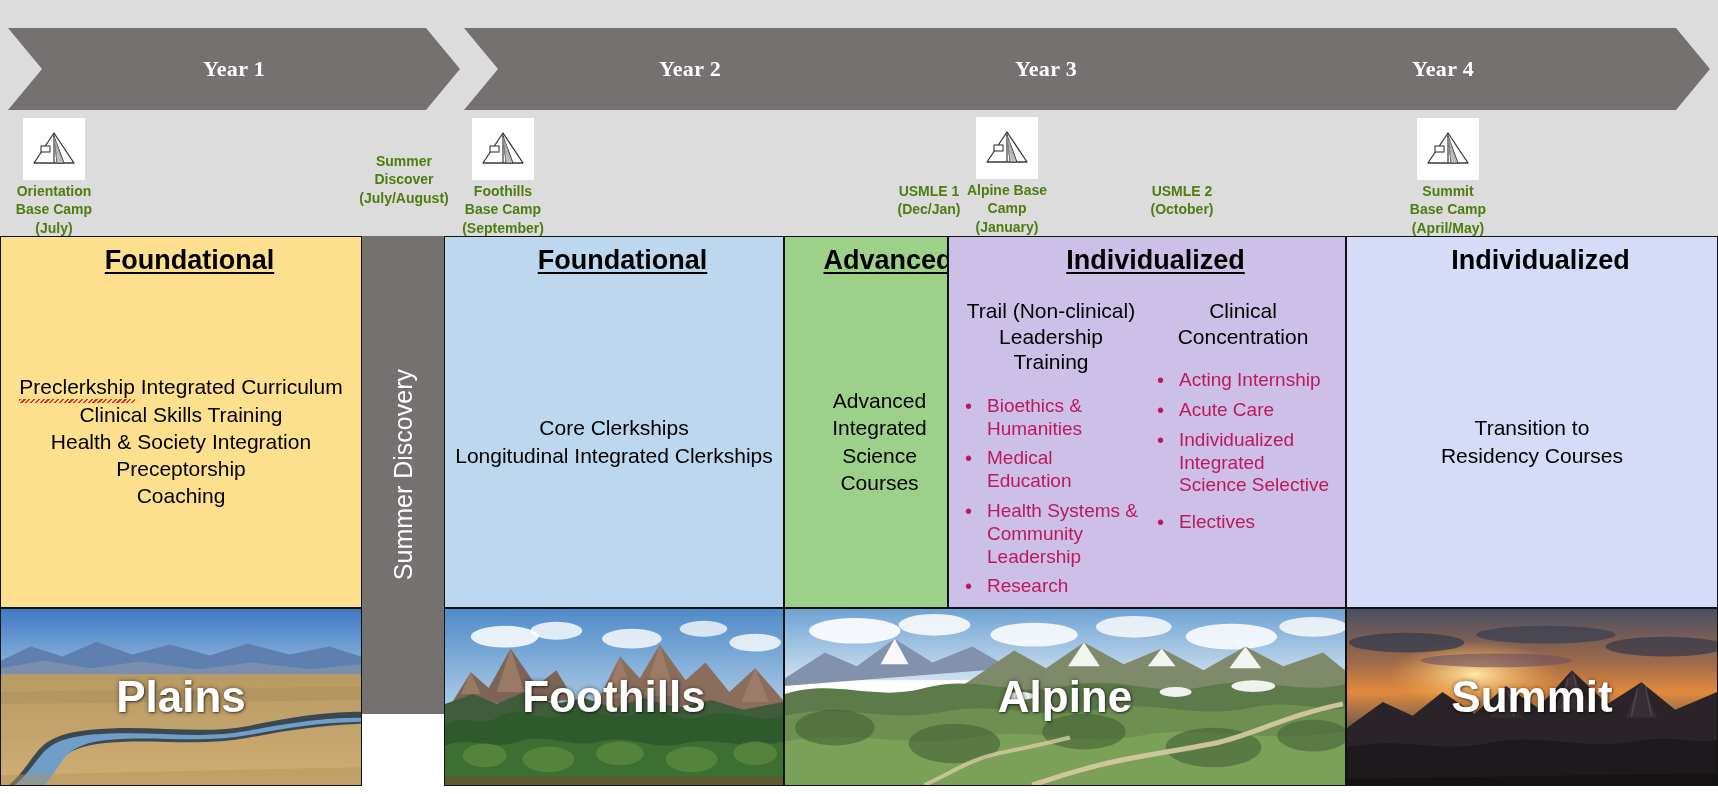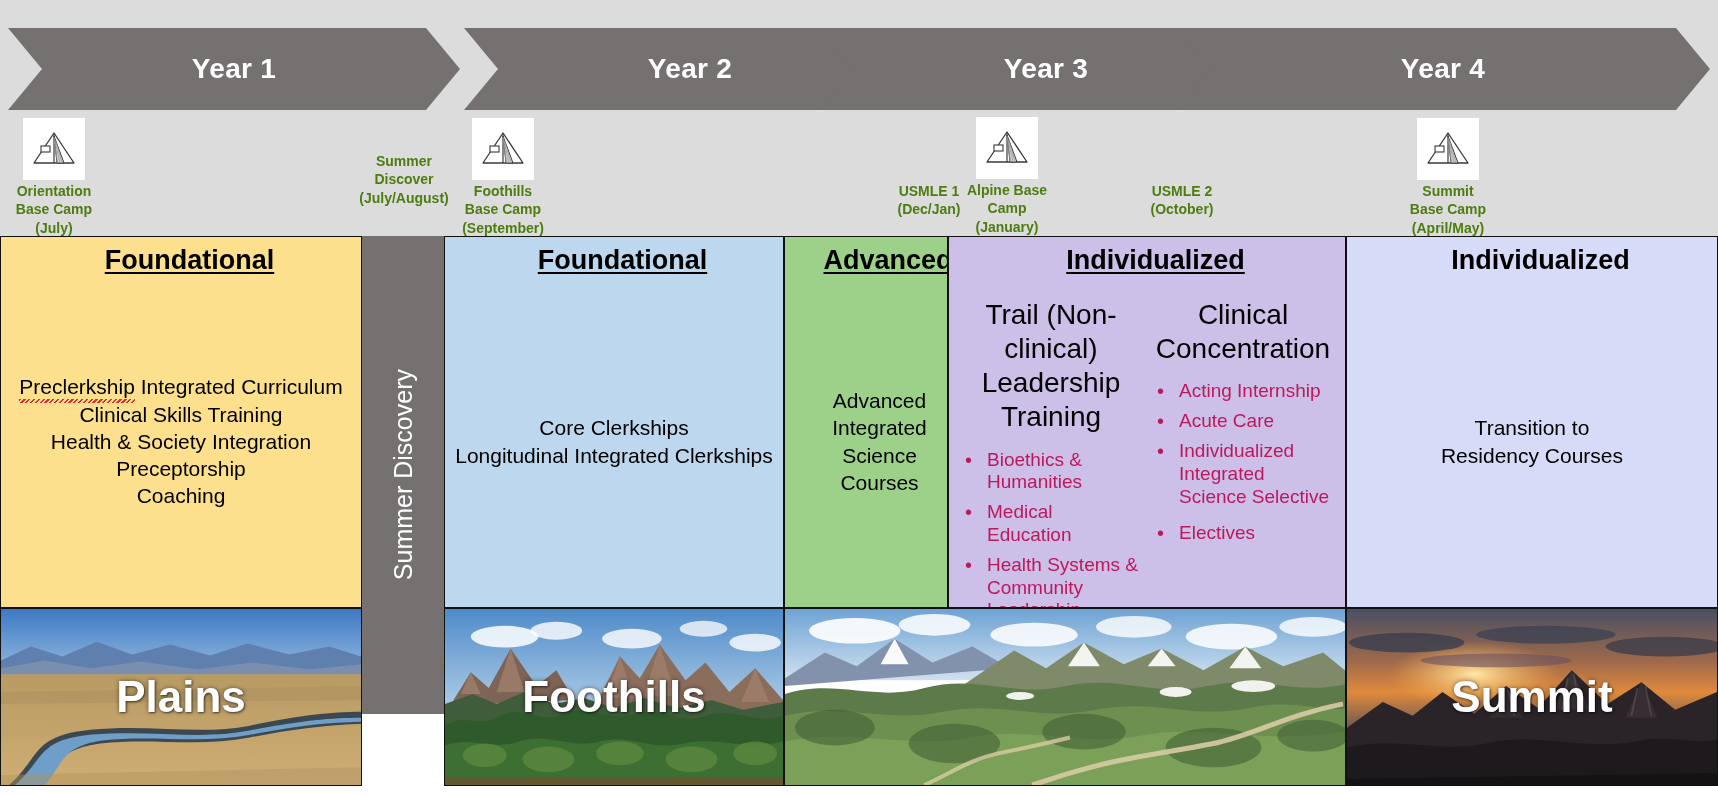--- a/index.html
+++ b/index.html
@@ -21,24 +21,25 @@
     position: absolute; left: 8px; top: 28px;
     width: 1702px; height: 82px;
   }
   .chev {
     position: absolute; top: 0; height: 82px;
     background: #767171;
     display: flex; align-items: center; justify-content: center;
   }
   .chev-label {
     color: #ffffff;
-    font-size: 28px;
+    font-size: 22px;
     font-weight: bold;
     letter-spacing: .3px;
     user-select: none;
+    font-family: Liberation Serif, serif;
   }
 
   
   .milestone {
     position: absolute;
     display: flex; flex-direction: column; align-items: center;
     text-align: center;
   }
   .tent-box {
     width: 62px; height: 62px;
@@ -75,22 +76,22 @@
   .center-lines .sp { position: relative; display: inline-block; }
   .center-lines .sp::after {
     content: ""; position: absolute; left: 0; right: 0; bottom: -2px; height: 4px;
     background-image: repeating-linear-gradient(135deg,#e03030 0 1.6px,transparent 1.6px 3.4px);
   }
 
   
   .ind-cols { display: flex; width: 100%; height: 100%; padding-top: 18px; }
   .ind-col { flex: 1; padding: 0 6px; }
   .ind-head {
-    font-size: 28px; color: #000; text-align: center;
-    line-height: 1.22; margin-bottom: 14px; white-space: pre-line;
+    font-size: 21px; color: #000; text-align: center;
+    line-height: 1.22; margin-bottom: 20px; white-space: pre-line;
   }
   ul.ind-list { list-style: none; }
   ul.ind-list li {
     position: relative; font-size: 19px; color: #be185d;
     line-height: 1.20; margin-bottom: 7px; padding-left: 26px;
   }
   ul.ind-list li::before {
     content: "\2022"; position: absolute; left: 4px; top: -1px; font-size: 20px;
   }
 
@@ -394,20 +395,21 @@
           <ellipse cx="530" cy="128" rx="36" ry="16"></ellipse>
         </g>
         <path d="M560 96 C 500 108, 470 128, 430 136 C 380 146, 340 150, 300 162 C 270 170, 256 176, 248 178" stroke="#d8cba4" stroke-width="5" fill="none" opacity=".9"></path>
         <path d="M140 178 C 170 164, 186 152, 214 146 C 244 140, 262 136, 286 130" stroke="#d8cba4" stroke-width="4" fill="none" opacity=".8"></path>
         <g fill="#ffffff" opacity=".9">
           <ellipse cx="470" cy="78" rx="22" ry="6"></ellipse>
             <ellipse cx="392" cy="84" rx="16" ry="5"></ellipse>
           <ellipse cx="236" cy="88" rx="14" ry="4"></ellipse>
         </g>
       </svg>
+      <span class="photo-label">Alpine</span>
     </div>
 
     <div class="photo" style="left:1346px; width:372px;">
       <svg viewBox="0 0 372 178" preserveAspectRatio="none" aria-hidden="true">
         <defs>
           <linearGradient id="sSky" x1="0" y1="0" x2="0" y2="1">
             <stop offset="0" stop-color="#4a4f63"></stop>
             <stop offset=".45" stop-color="#a06a4a"></stop>
             <stop offset=".7" stop-color="#e08a3c"></stop>
             <stop offset="1" stop-color="#6f5a52"></stop>

